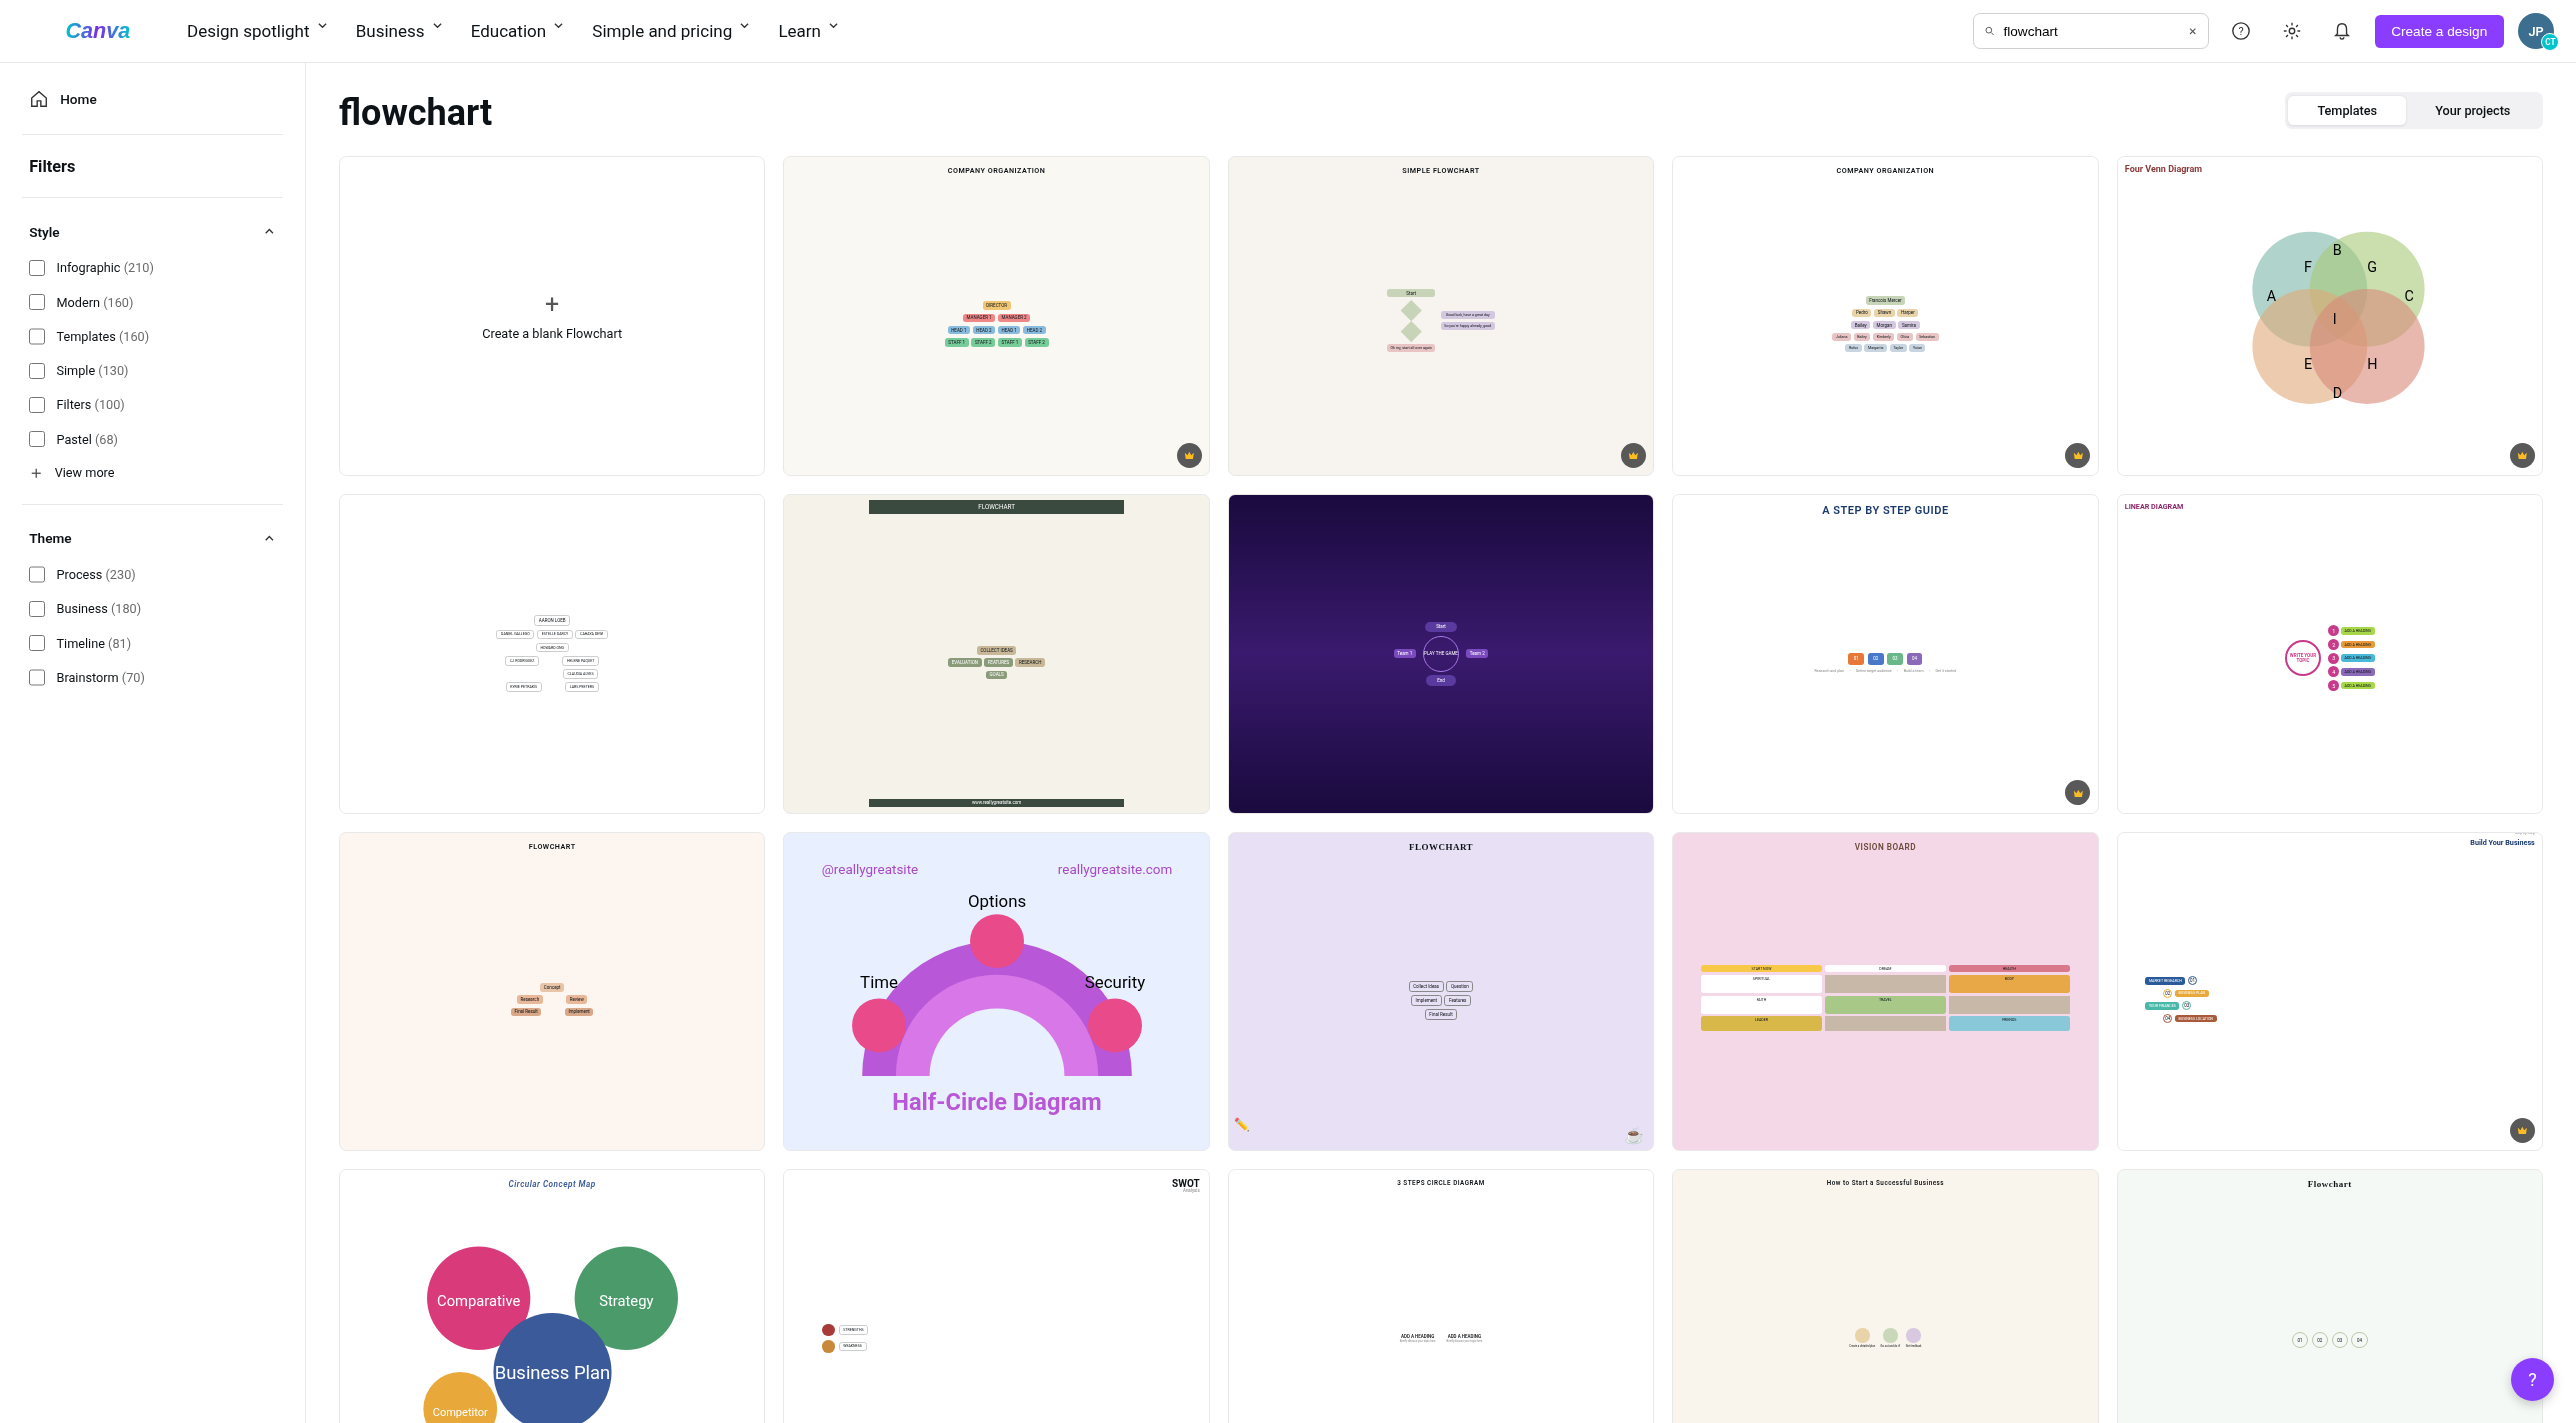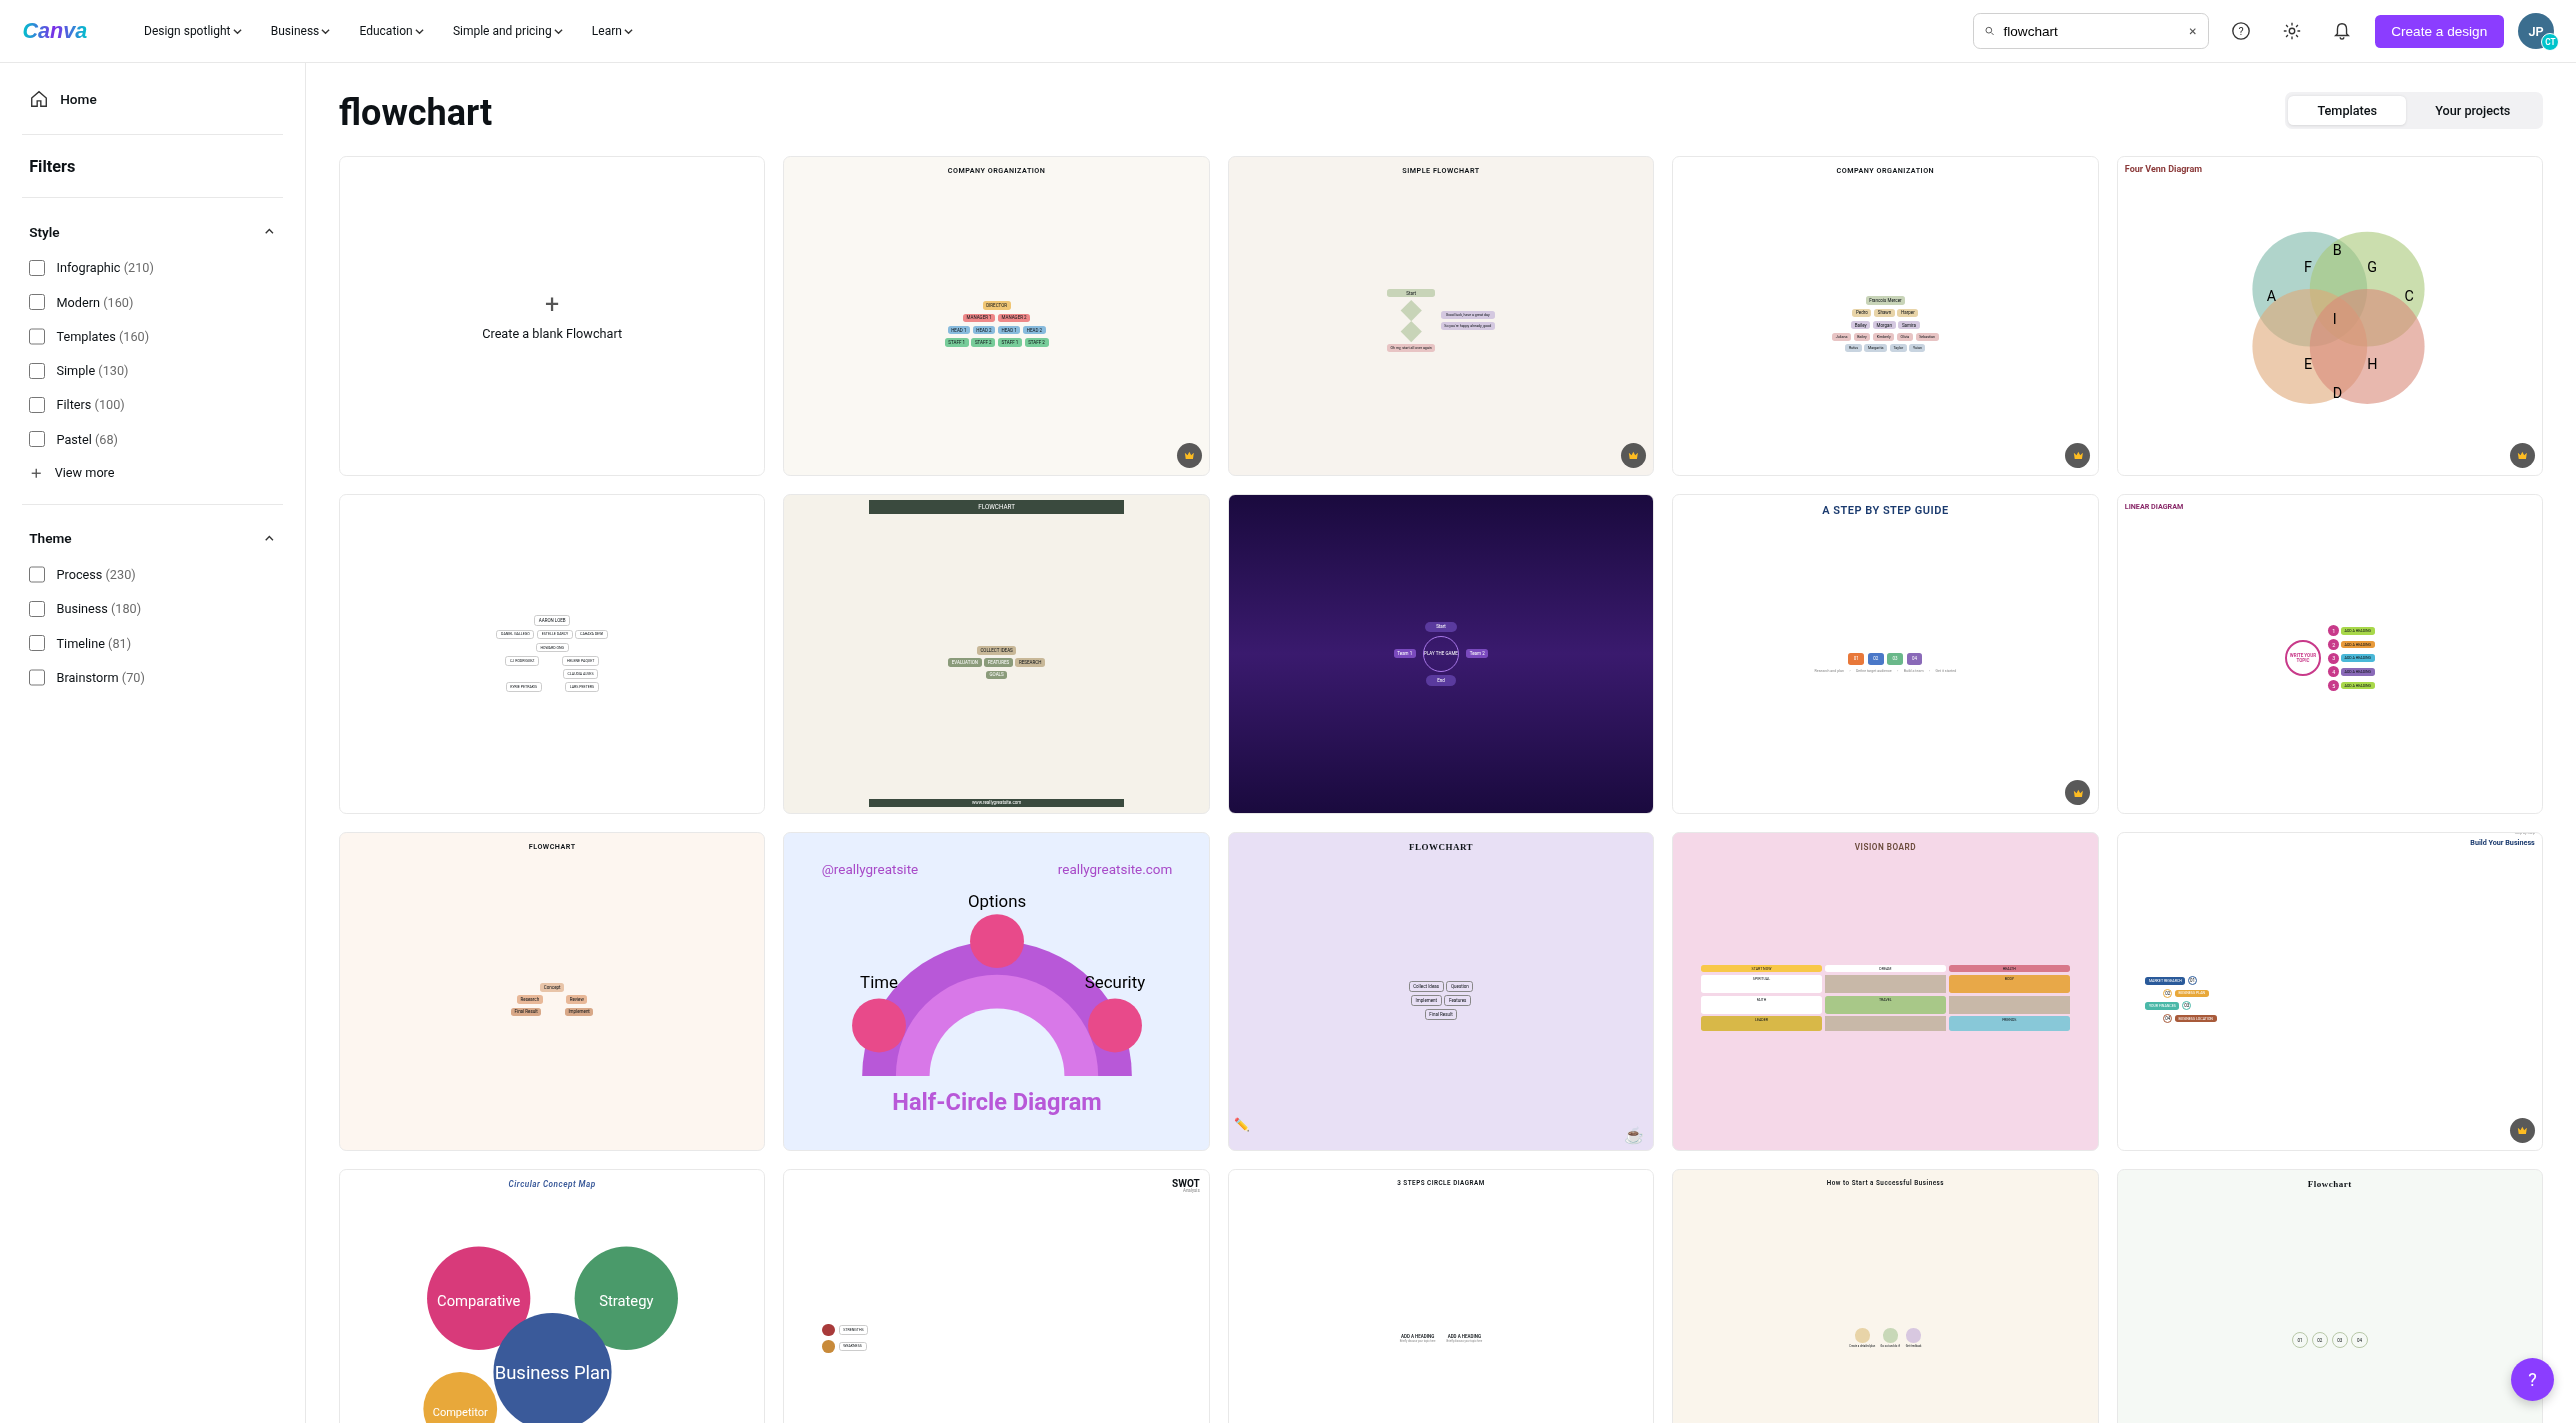--- a/index.html
+++ b/index.html
@@ -1,23 +1,23 @@
 <!DOCTYPE html>
 <html style="font-size:14.5px"><head>
   <meta charset="utf-8">
   <style>
     * { margin: 0; padding: 0; box-sizing: border-box; }
     body { font-family: -apple-system, BlinkMacSystemFont, "Segoe UI", Roboto, sans-serif; background: #fff; color: #0d1216; }
     
     
     .header { display: flex; align-items: center; padding: 11px 22px; border-bottom: 0.9px solid #e8e8e8; gap: 14.5px; height: 63px; }
-    .logo { display: flex; align-items: center; }
+    .logo { display: flex; align-items: center; margin-left: 43px; }
     .logo svg { width: 82px; height: 27px; }
     .nav-items { display: flex; gap: 7.2px; margin-left: 14.5px; }
-    .nav-item { display: flex; align-items: center; gap: 2px; padding: 7.2px 11px; font-size: 12px; cursor: pointer; border-radius: 5.4px; }
+    .nav-item { display: flex; gap: 8px; padding: 7.2px 11px; font-size: 17px; cursor: pointer; border-radius: 5.4px; }
     .chevron { width: 9px; height: 9px; }
     .spacer { flex: 1; }
     .search-box { display: flex; align-items: center; border: 0.9px solid #d0d0d0; border-radius: 7.2px; padding: 0 11px; width: 236px; height: 36px; gap: 9px; }
     .search-box input { border: none; outline: none; flex: 1; font-size: 13.6px; }
     .icon-btn { width: 36px; height: 36px; display: flex; align-items: center; justify-content: center; border-radius: 50%; cursor: pointer; }
     .create-btn { background: #8b3dff; color: #fff; border: none; padding: 9px 16.3px; font-size: 13.6px; border-radius: 5.4px; cursor: pointer; font-weight: 500; }
     .avatar { width: 36px; height: 36px; border-radius: 50%; background: #3b6e8f; color: #fff; display: flex; align-items: center; justify-content: center; font-weight: 600; font-size: 12.7px; position: relative; }
     .avatar-badge { position: absolute; bottom: -1.8px; right: -5.4px; width: 18px; height: 18px; border-radius: 50%; background: #00c4cc; color: #fff; font-size: 8.2px; display: flex; align-items: center; justify-content: center; border: 1.8px solid #fff; }
 
     

